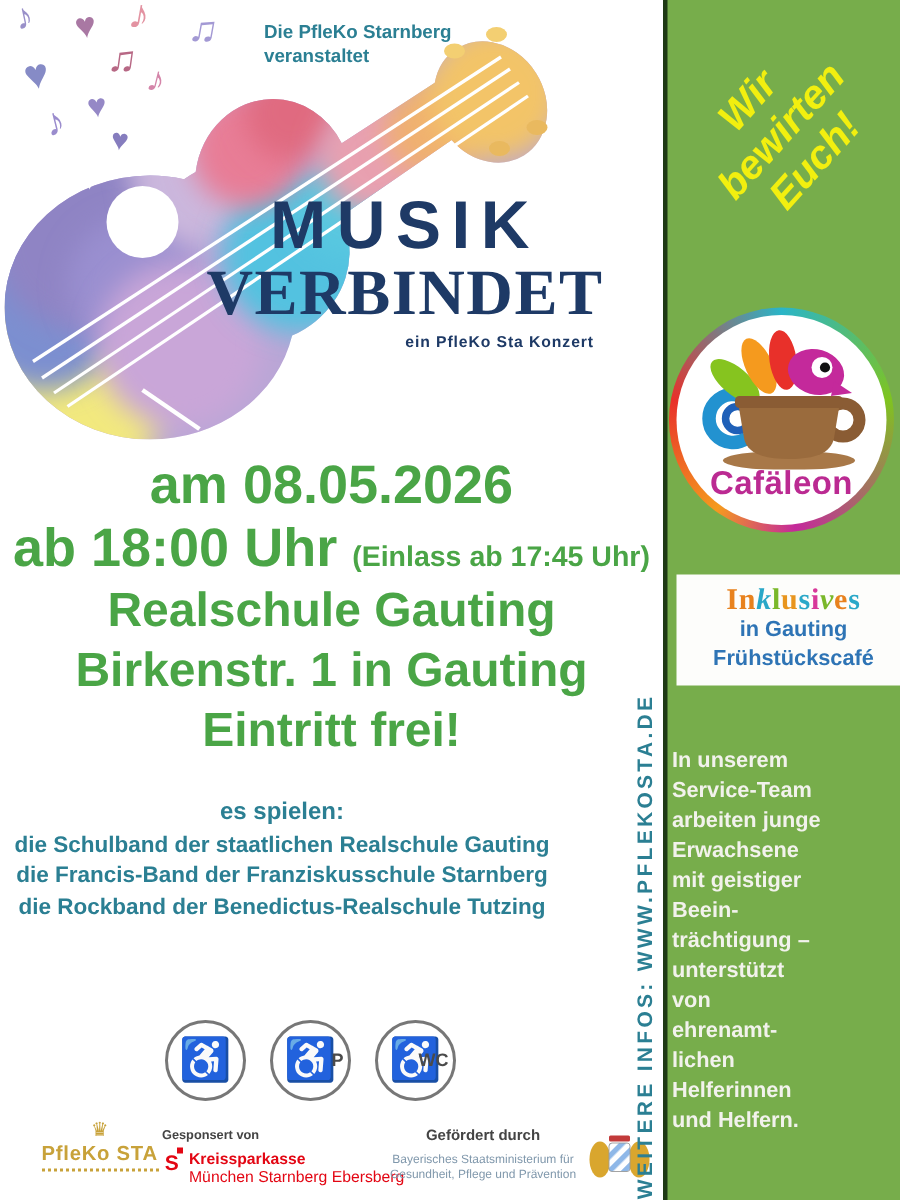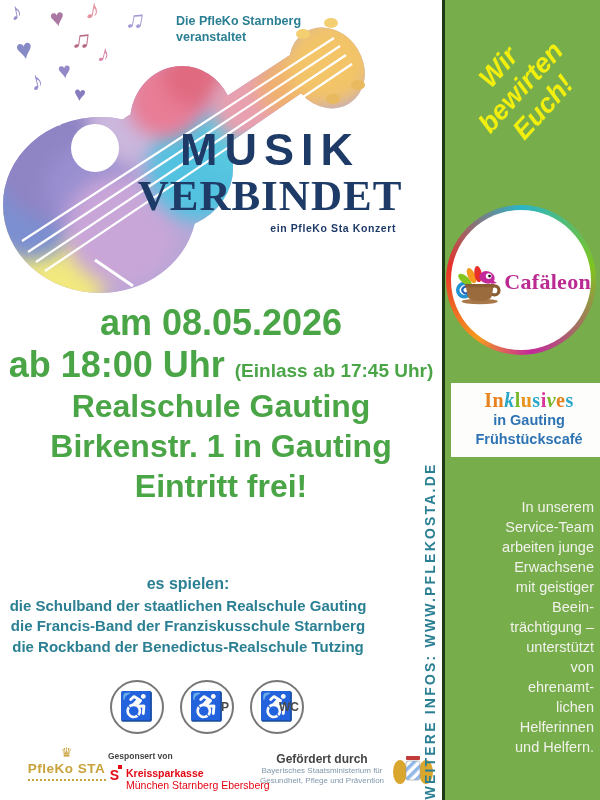--- a/index.html
+++ b/index.html
@@ -20,21 +20,21 @@
   .title-sub { font-size:10.5px; font-weight:700; letter-spacing:.6px; text-align:right; padding-right:14px; margin-top:3px; }
 
   
   .event { position:absolute; left:2px; top:301px; width:438px; text-align:center; color:#4aa546; font-weight:600; }
   .ev-date { font-size:36px; line-height:1.2; }
   .ev-time { font-size:36px; line-height:1.15; }
   .ev-admission { font-size:19px; font-weight:600;margin-top:26px; }
   .ev-line { font-size:32px; line-height:1.25; }
 
   
-  .bands { position:absolute; left:0; top:575px; width:376px; text-align:center; color:#2b7f93; font-weight:600; }
+  .bands { position:absolute; left:0; top:533px; width:376px; text-align:center; color:#2b7f93; font-weight:600; }
   .bands-heading { font-size:16px; margin-bottom:3px; }
   .bands-list div { font-size:15px; line-height:1.35; }
 
   
   .access-row { position:absolute; left:110px; top:680px; display:flex; gap:16px; }
   .access-circle { position:relative; width:54px; height:54px; border:2px solid #777; border-radius:50%; display:flex; align-items:center; justify-content:center; color:#4a4a4a; }
   .access-glyph { font-size:28px; line-height:1; }
   .access-label { position:absolute; right:3px; top:50%; transform:translateY(-52%); font-size:12px; font-weight:700; color:#4a4a4a; }
 
   
@@ -46,39 +46,39 @@
   .sparkasse { position:absolute; left:108px; top:751px; }
   .sponsor-label { font-size:8.5px; font-weight:700; color:#444; }
   .spk-row { display:flex; gap:5px; margin-top:6px; }
   .spk-icon { position:relative; width:13px; height:17px; color:#e30613; font-weight:900; font-size:14px; line-height:17px; text-align:center; }
   .spk-icon::before { content:""; position:absolute; right:-1px; top:-2px; width:4px; height:4px; background:#e30613; }
   .spk-text { color:#e30613; font-size:10.5px; line-height:1.18; }
   .spk-text .l1 { font-weight:700; }
 
   .ministry { position:absolute; left:258px; top:752px; display:flex; align-items:center; gap:6px; }
   .min-col { width:128px; text-align:center; }
-  .min-label { font-size:12px; font-weight:700; color:#444; margin-bottom:0; }
+  .min-label { font-size:10px; font-weight:700; color:#444; margin-bottom:5px; }
   .min-text { font-size:8px; color:#8098ac; line-height:1.3; }
 
   
   .vertical-info { position:absolute; left:228px; top:588px; width:405px; height:18px; transform:rotate(-90deg); transform-origin:center; font-size:14px; font-weight:700; color:#2b7f93; letter-spacing:2.2px; white-space:nowrap; }
 
   
   .sidebar { position:absolute; left:442px; top:0; width:158px; height:800px; background:#77ad4b; border-left:3px solid #1e3a14; }
   .banner { position:absolute; left:447px; top:42px; width:148px; text-align:center; transform:rotate(-48deg); color:#f2ef0f; font-weight:700; font-style:italic; font-size:27px; line-height:1.12; }
 
   .cafe-circle { position:absolute; left:446px; top:205px; width:150px; height:150px; border-radius:50%; padding:5px; background:conic-gradient(#2ab5c8, #7fc41f 22%, #c4299b 48%, #f59a1e 60%, #e8302a 78%, #2ab5c8); }
-  .cafe-inner { width:100%; height:100%; border-radius:50%; background:#fff; display:flex; flex-direction:row; align-items:center; justify-content:flex-start; padding-top:8px;font-family:Liberation Serif, serif; }
+  .cafe-inner { width:100%; height:100%; border-radius:50%; background:#fff; display:flex; flex-direction:column; align-items:center; justify-content:flex-start; padding-top:8px; }
   .cafe-name { font-size:22px; font-weight:700; color:#bb2a92; margin-top:-4px; letter-spacing:.3px; }
 
   .inklusives-box { position:absolute; left:451px; top:383px; width:156px; background:#fdfdfb; text-align:center; padding:6px 2px 8px; }
   .ink-word { font-family:"Liberation Serif", serif; font-weight:700; font-size:20px; letter-spacing:.5px; line-height:1.1; }
   .ink-line { color:#2e74b5; font-weight:700; font-size:14.5px; line-height:1.3; }
 
-  .sidebar-paragraph { position:absolute; left:448px; top:497px; width:146px; text-align:right; color:#f2f2ec; font-weight:400; font-size:14.5px; line-height:1.38; white-space:pre-line; }
+  .sidebar-paragraph { position:absolute; left:448px; top:497px; width:146px; text-align:left; color:#f2f2ec; font-weight:700; font-size:14.5px; line-height:1.38; white-space:pre-line; }
 </style>
 </head>
 <body>
 
 <div class="poster">
 
   <div class="art">
     <svg width="380" height="300" viewBox="0 0 380 300">
       <defs>
         <clipPath id="gshape">

